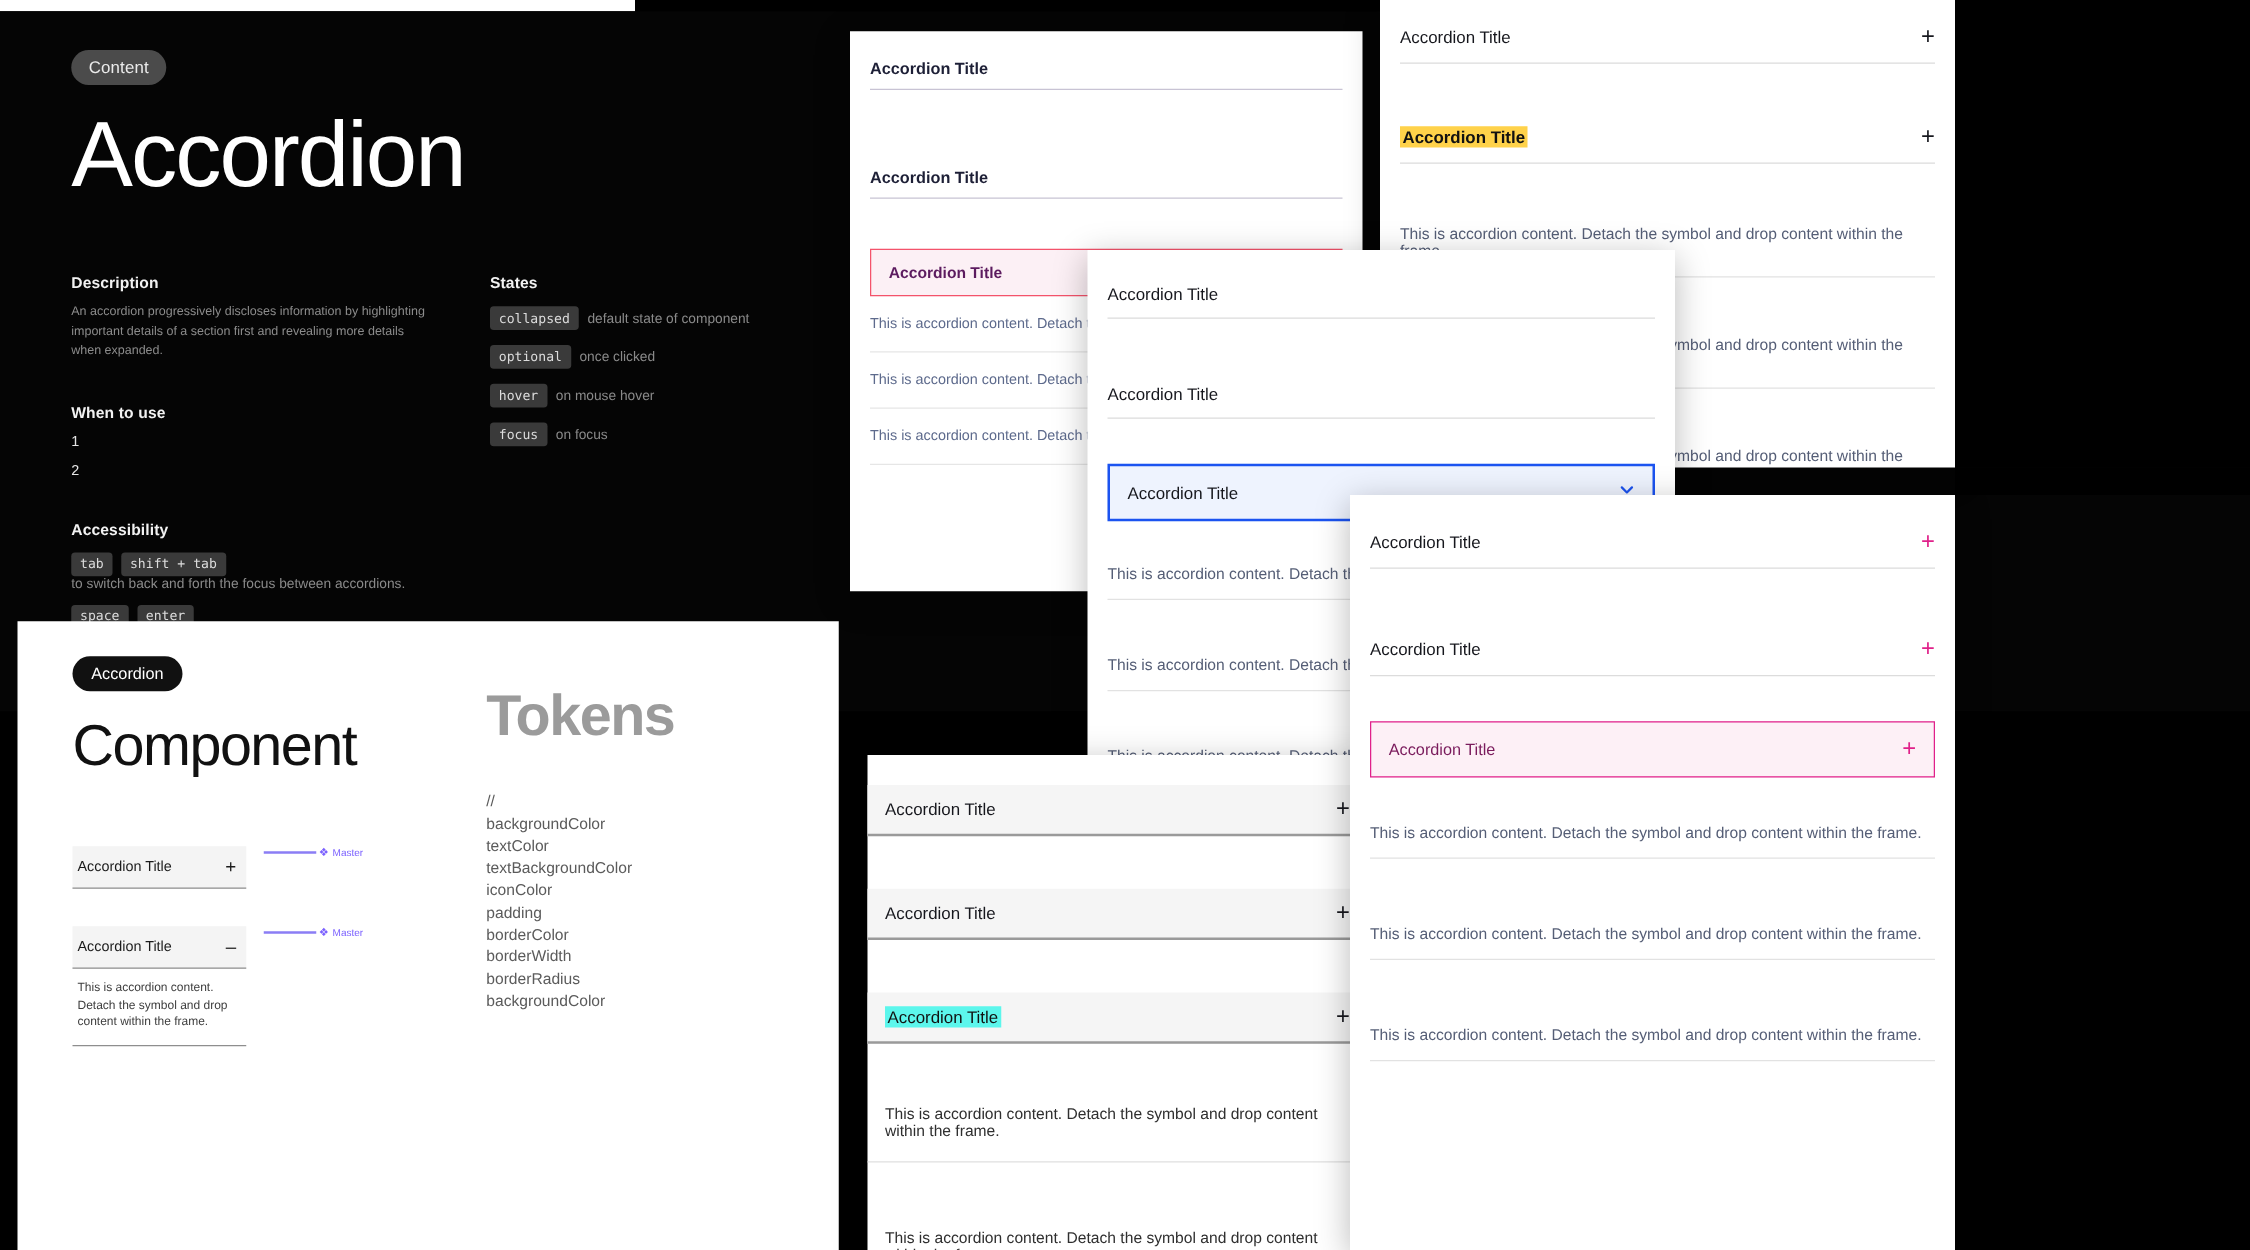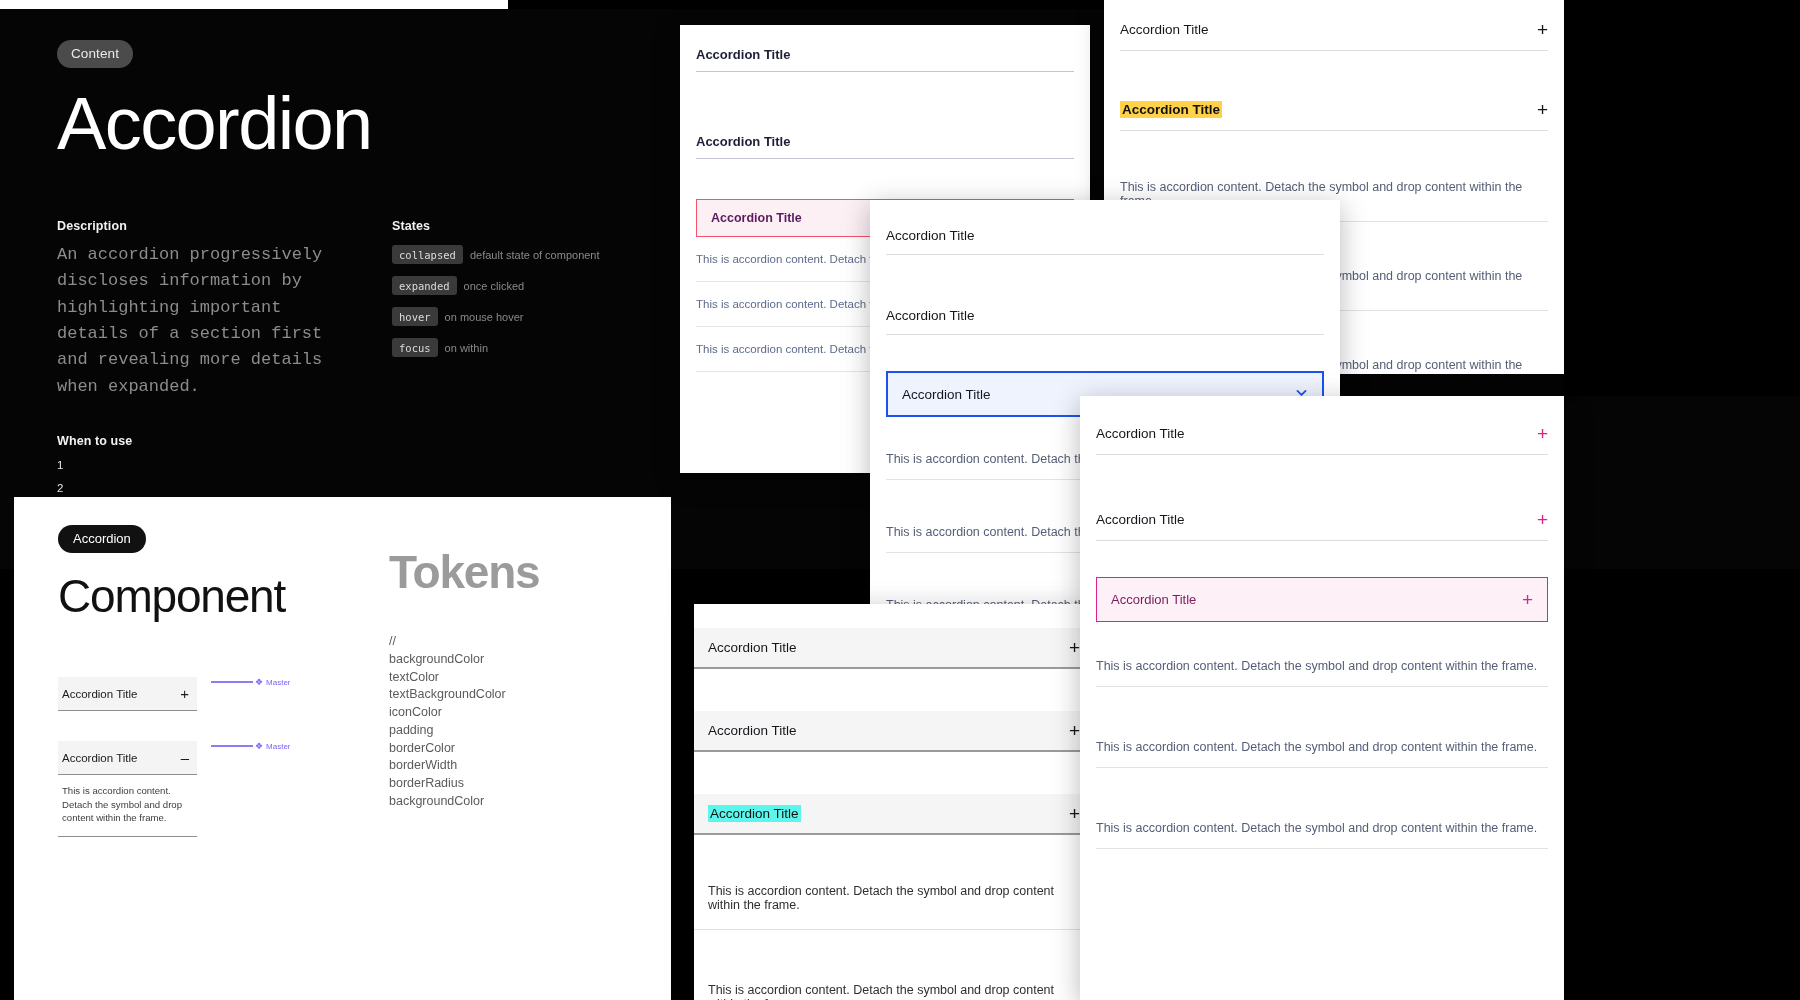--- a/index.html
+++ b/index.html
@@ -26,21 +26,21 @@
     border-radius:999px; padding:6px 14px 7px; font-size:13.5px; letter-spacing:.1px;
   }
   .spec-title {
     color:#ffffff; font-size:74px; line-height:1.0; font-weight:400;
     letter-spacing:-1.6px; margin-top:19px;
   }
   .cols { display:flex; margin-top:58px; }
   .col-left { width:390px; }
   .col-right { width:420px; }
   .h-sub { color:#f2f2f2; font-size:12.5px; font-weight:600; letter-spacing:.1px; }
-  .p-body { color:#8c8c8c; font-size:17px; line-height:1.55; margin-top:9px;font-family:Liberation Mono, monospace; }
+  .p-body { color:#8c8c8c; font-size:10px; line-height:1.55; margin-top:9px; }
   .gap-lg { height:34px; }
   .numline { display:flex; margin-top:11px; }
   .numline .n { color:#e6e6e6; font-size:11.5px; width:15px; flex:0 0 15px; }
   .numline .t { color:#8c8c8c; font-size:11.5px; line-height:1.5; }
   .kbdrow { display:flex; align-items:center; margin-top:11px; flex-wrap:wrap; }
   .kbd {
     display:inline-block; background:#3a3a3a; color:#dcdcdc;
     font-family:"DejaVu Sans Mono", monospace; font-size:10.5px;
     padding:3.5px 7px; border-radius:3px; margin-right:7px; white-space:nowrap;
   }
@@ -172,30 +172,30 @@
           </div>
         </div>
 
         <div class="col-right" style="margin-left:-55px;">
           <div class="h-sub">States</div>
           <div class="state-row">
             <span class="kbd">collapsed</span>
             <span class="kbd-note">default state of component</span>
           </div>
           <div class="state-row">
-            <span class="kbd">expanded</span>
+            <span class="kbd">optional</span>
             <span class="kbd-note">once clicked</span>
           </div>
           <div class="state-row">
             <span class="kbd">hover</span>
             <span class="kbd-note">on mouse hover</span>
           </div>
           <div class="state-row">
             <span class="kbd">focus</span>
-            <span class="kbd-note">on within</span>
+            <span class="kbd-note">on focus</span>
           </div>
         </div>
       </div>
     </div>
   </section>
 
   <section class="comp">
     <div style="position:absolute; left:44px; top:28px;">
       <span class="pill-dark">Accordion</span>
       <h2 class="comp-title">Component</h2>

